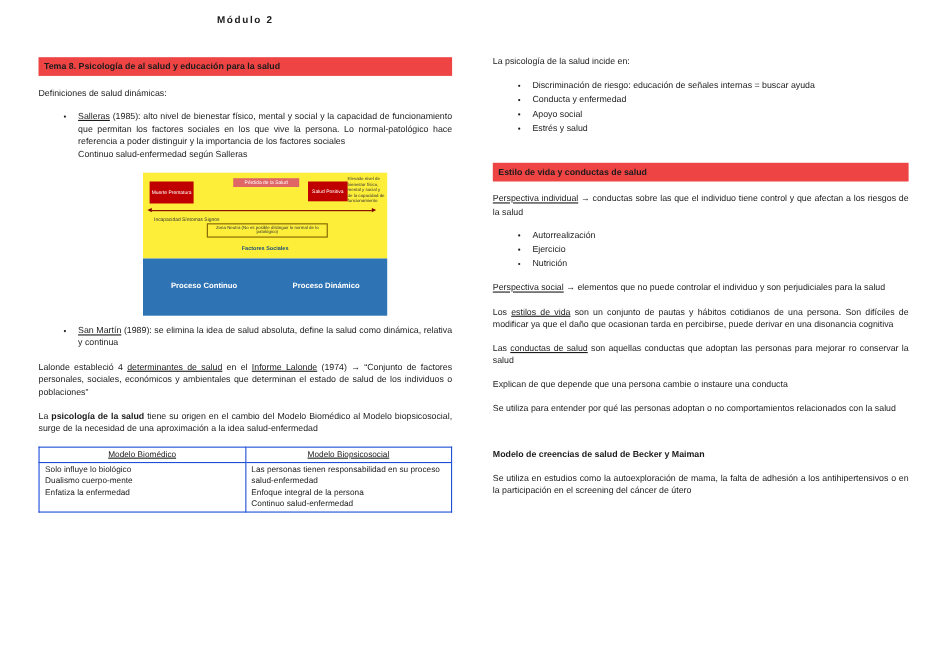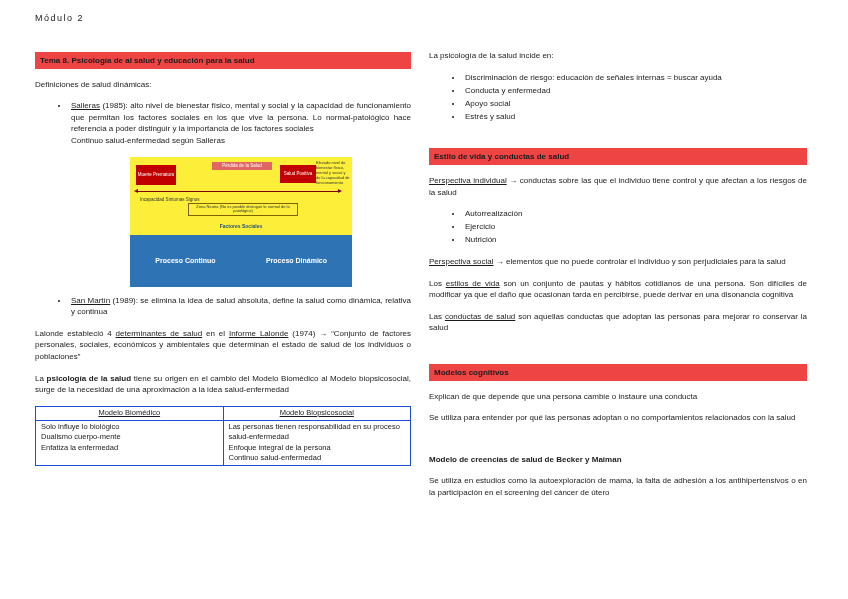--- a/index.html
+++ b/index.html
@@ -3,23 +3,23 @@
 <meta charset="utf-8">
 <style>
   html,body{margin:0;padding:0;}
   body{
     width:848px;height:599px;background:#ffffff;position:relative;overflow:hidden;
     font-family:"Liberation Sans",sans-serif;color:#1b1b1b;
     -webkit-font-smoothing:antialiased;
   }
   .col{position:absolute;font-size:8px;line-height:1.45;}
   .col-left{left:35px;top:12px;width:376px;}
-  .col-right{left:429px;top:50px;width:378px;}
+  .col-right{left:448px;top:50px;width:378px;}
 
-  .module-title{font-weight:normal;font-size:9px;letter-spacing:1.5px;margin:0 0 27px 0;}
+  .module-title{font-weight:bold;font-size:9px;letter-spacing:1.5px;margin:0 0 27px 0;text-align:center;}
   .heading-bar{background:#ef4444;font-weight:bold;font-size:8px;padding:2.5px 5px;margin:0 0 10px 0;}
   .para{margin:0 0 10px 0;text-align:justify;}
   .para-left{margin:0 0 10px 0;text-align:left;}
   .bullets{margin:0 0 10px 0;padding-left:34px;}
   .bullets li{margin-bottom:1.5px;text-align:justify;padding-left:2px;}
   .u{text-decoration:underline;margin-top:28px;}
   .b{font-weight:bold;}
   .gap-lg{margin-top:26px;}
   .gap-xl{margin-top:30px;}
 
@@ -136,21 +136,20 @@
       <li>Ejercicio</li>
       <li>Nutrición</li>
     </ul>
 
     <p class="para"><span class="u">Perspectiva social</span><span> → elementos que no puede controlar el individuo y son perjudiciales para la salud</span></p>
 
     <p class="para"><span>Los </span><span class="u">estilos de vida</span><span> son un conjunto de pautas y hábitos cotidianos de una persona. Son difíciles de modificar ya que el daño que ocasionan tarda en percibirse, puede derivar en una disonancia cognitiva</span></p>
 
     <p class="para"><span>Las </span><span class="u">conductas de salud</span><span> son aquellas conductas que adoptan las personas para mejorar ro conservar la salud</span></p>
 
-    <div class="heading-bar gap-xl">Modelos cognitivos</div>
 
     <p class="para">Explican de que depende que una persona cambie o instaure una conducta</p>
 
     <p class="para">Se utiliza para entender por qué las personas adoptan o no comportamientos relacionados con la salud</p>
 
     <p class="para b gap-xl">Modelo de creencias de salud de Becker y Maiman</p>
 
     <p class="para">Se utiliza en estudios como la autoexploración de mama, la falta de adhesión a los antihipertensivos o en la participación en el screening del cáncer de útero</p>
 
   </div>

